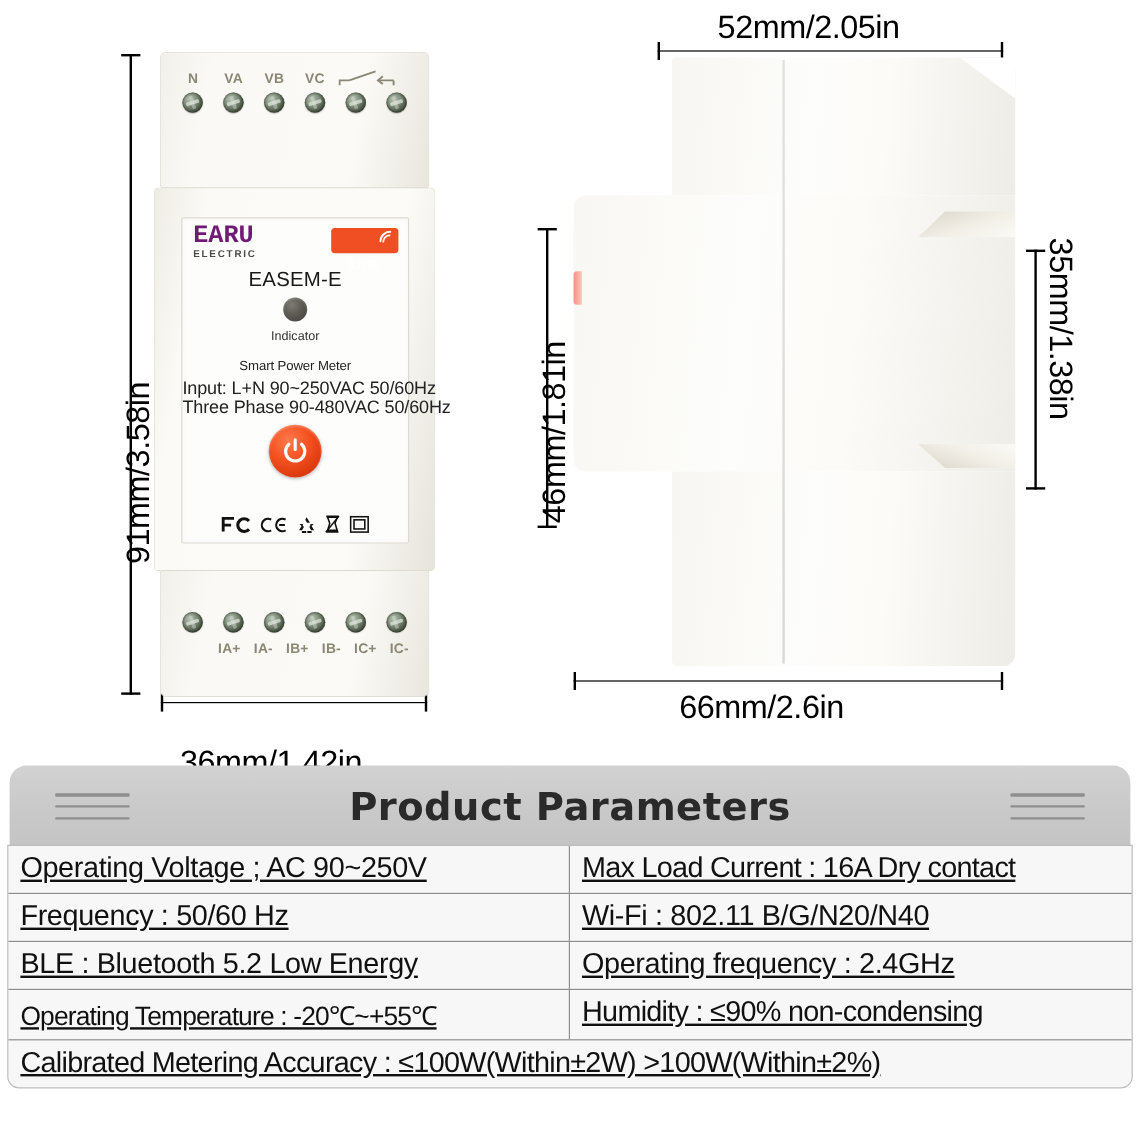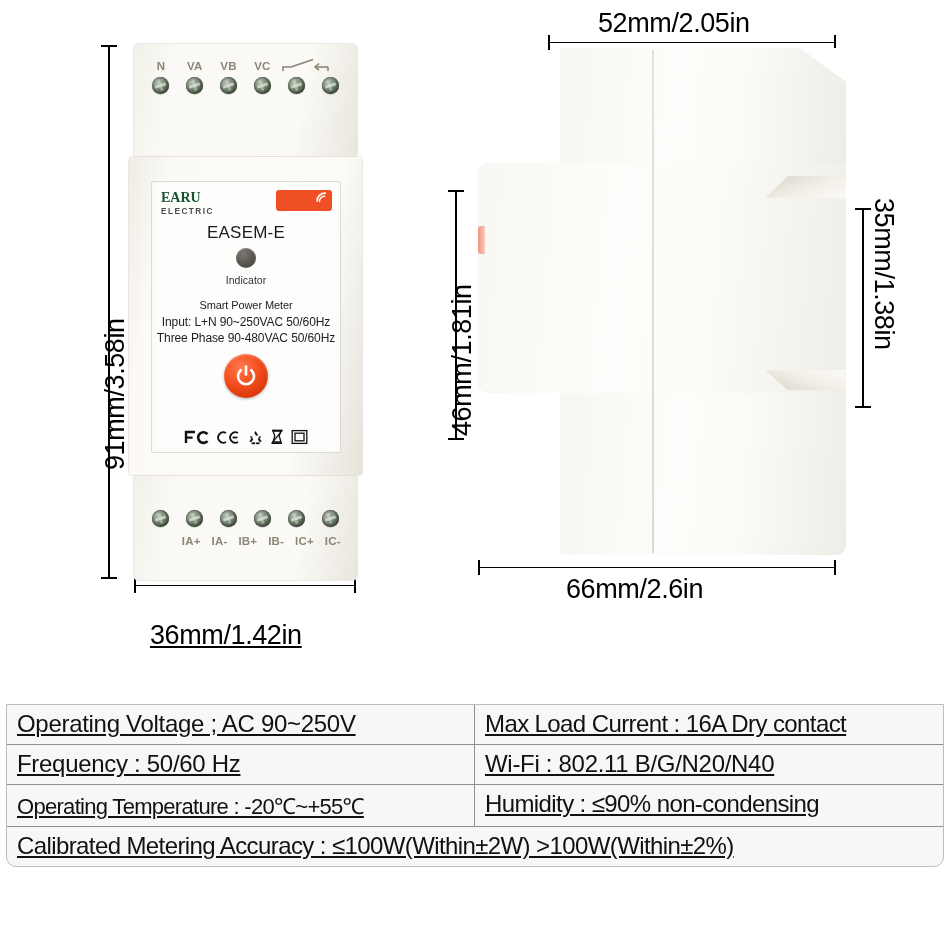--- a/index.html
+++ b/index.html
@@ -71,22 +71,22 @@
   #relay-symbol{position:absolute;left:148px;top:14px;width:56px;height:17px;}
 
   
   #product-label{
     position:absolute;left:22px;top:24px;width:188px;height:270px;
     background:#fdfdfc;border:1px solid #dcdad2;border-radius:2px;
     box-shadow:inset 0 0 6px rgba(0,0,0,.03);
   }
   #brand-row{position:absolute;left:9px;top:7px;right:8px;height:26px;}
   #earu-logo{position:absolute;left:0;top:0;}
-  #earu-word{font-size:14px;font-weight:bold;color:#14532d;letter-spacing:0px;
-    line-height:17px;font-family:Liberation Serif, serif;}
+  #earu-word{font-size:21px;font-weight:bold;color:#701a75;letter-spacing:0px;
+    line-height:17px;font-family:Liberation Mono, monospace;}
   #earu-sub{font-size:8.2px;font-weight:bold;color:#4a4a4a;letter-spacing:1.5px;
     line-height:9px;margin-top:1px;}
   #tuya-logo{
     position:absolute;right:0;top:1px;width:56px;height:21px;
     background:#f04e23;border-radius:3px;
     display:flex;align-items:center;justify-content:center;
   }
   #tuya-text{color:#fff;font-size:14px;font-weight:normal;letter-spacing:-.3px;
     line-height:14px;position:relative;left:-2px;margin-top:36px;}
   #tuya-wifi{position:absolute;right:5px;top:2px;}
@@ -94,21 +94,21 @@
     font-size:17px;color:#1a1a1a;letter-spacing:.2px;}
   #indicator-dot{
     position:absolute;left:50%;top:66px;margin-left:-10px;
     width:20px;height:20px;border-radius:50%;
     background:radial-gradient(circle at 36% 30%,#7d7a73 0%,#5d5a54 45%,#403e39 100%);
     box-shadow:inset 0 1px 2px rgba(255,255,255,.22);
   }
   #indicator-text{position:absolute;left:0;right:0;top:92px;text-align:center;
     font-size:10.5px;color:#333;}
   .desc-line{position:absolute;left:0;right:0;text-align:center;
-    font-size:12px;color:#222;letter-spacing:-.1px;white-space:nowrap;}
+    font-size:15px;color:#222;letter-spacing:-.1px;white-space:nowrap;}
   #desc-1{top:117px;font-size:11px;}
   #desc-2{top:133px;}
   #desc-3{top:149px;}
   #power-button{
     position:absolute;left:50%;top:172px;margin-left:-22px;
     width:44px;height:44px;border-radius:50%;
     background:radial-gradient(circle at 38% 30%,#ff7a4d 0%,#f4501f 42%,#d8360c 78%,#b82a06 100%);
     box-shadow:0 1px 3px rgba(0,0,0,.3), inset 0 1px 2px rgba(255,255,255,.35);
     display:flex;align-items:center;justify-content:center;
   }
@@ -352,31 +352,48 @@
     <div class="sv" id="sv-lower"></div>
     <div id="sv-corner"></div>
     <div class="sv-notch" id="notch-top"></div>
     <div class="sv-notch" id="notch-bot"></div>
     <div id="sv-redbit"></div>
     <div id="sv-seam"></div>
   </div>
 
   <div id="params-panel">
 
+    <div id="params-header">
+      <div class="hdr-lines" id="hdr-lines-left">
+        <i></i>
+          <i></i>
+          <i></i>
+      </div>
+      <div id="params-title">Product Parameters</div>
+      <div class="hdr-lines" id="hdr-lines-right">
+        <i></i>
+          <i></i>
+          <i></i>
+      </div>
+    </div>
 
     <div id="params-table">
       <div class="prow">
         <div class="pcell left">Operating Voltage ; AC 90~250V</div>
         <div class="pcell tight">Max Load Current : 16A Dry contact</div>
       </div>
       <div class="prow">
         <div class="pcell left">Frequency : 50/60 Hz</div>
         <div class="pcell">Wi-Fi : 802.11 B/G/N20/N40</div>
       </div>
       <div class="prow">
+        <div class="pcell left">BLE : Bluetooth 5.2 Low Energy</div>
+        <div class="pcell">Operating frequency : 2.4GHz</div>
+      </div>
+      <div class="prow">
         <div class="pcell left tighter">Operating Temperature : -20℃~+55℃</div>
         <div class="pcell tight">Humidity : ≤90% non-condensing</div>
       </div>
       <div class="prow">
         <div class="pcell full tight">Calibrated Metering Accuracy : ≤100W(Within±2W)  &gt;100W(Within±2%)</div>
       </div>
     </div>
 
   </div>
 

